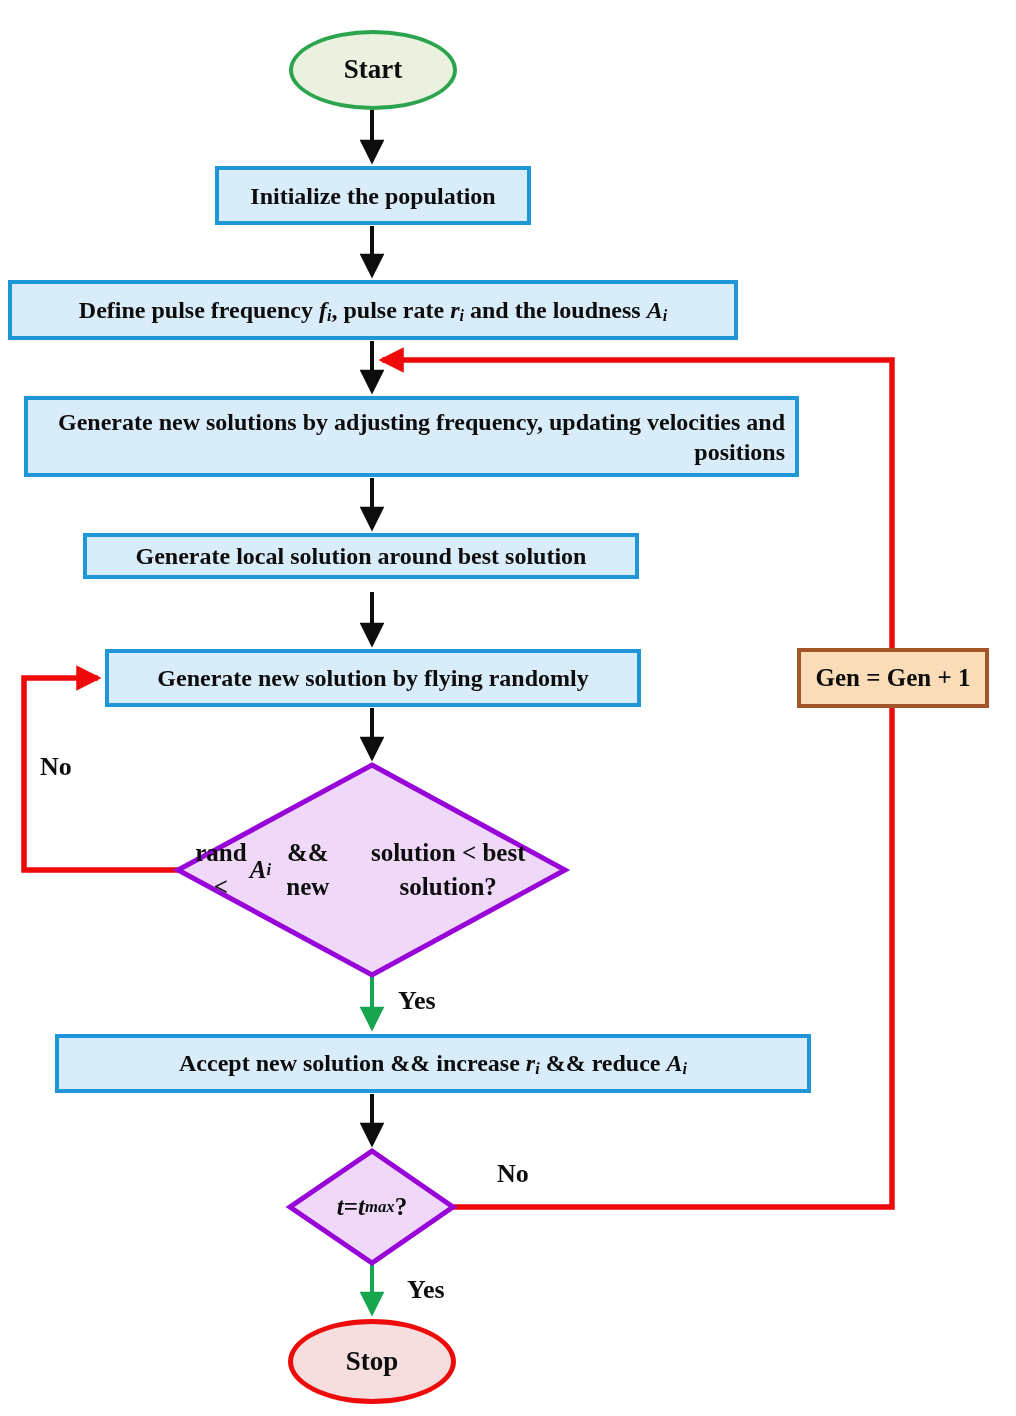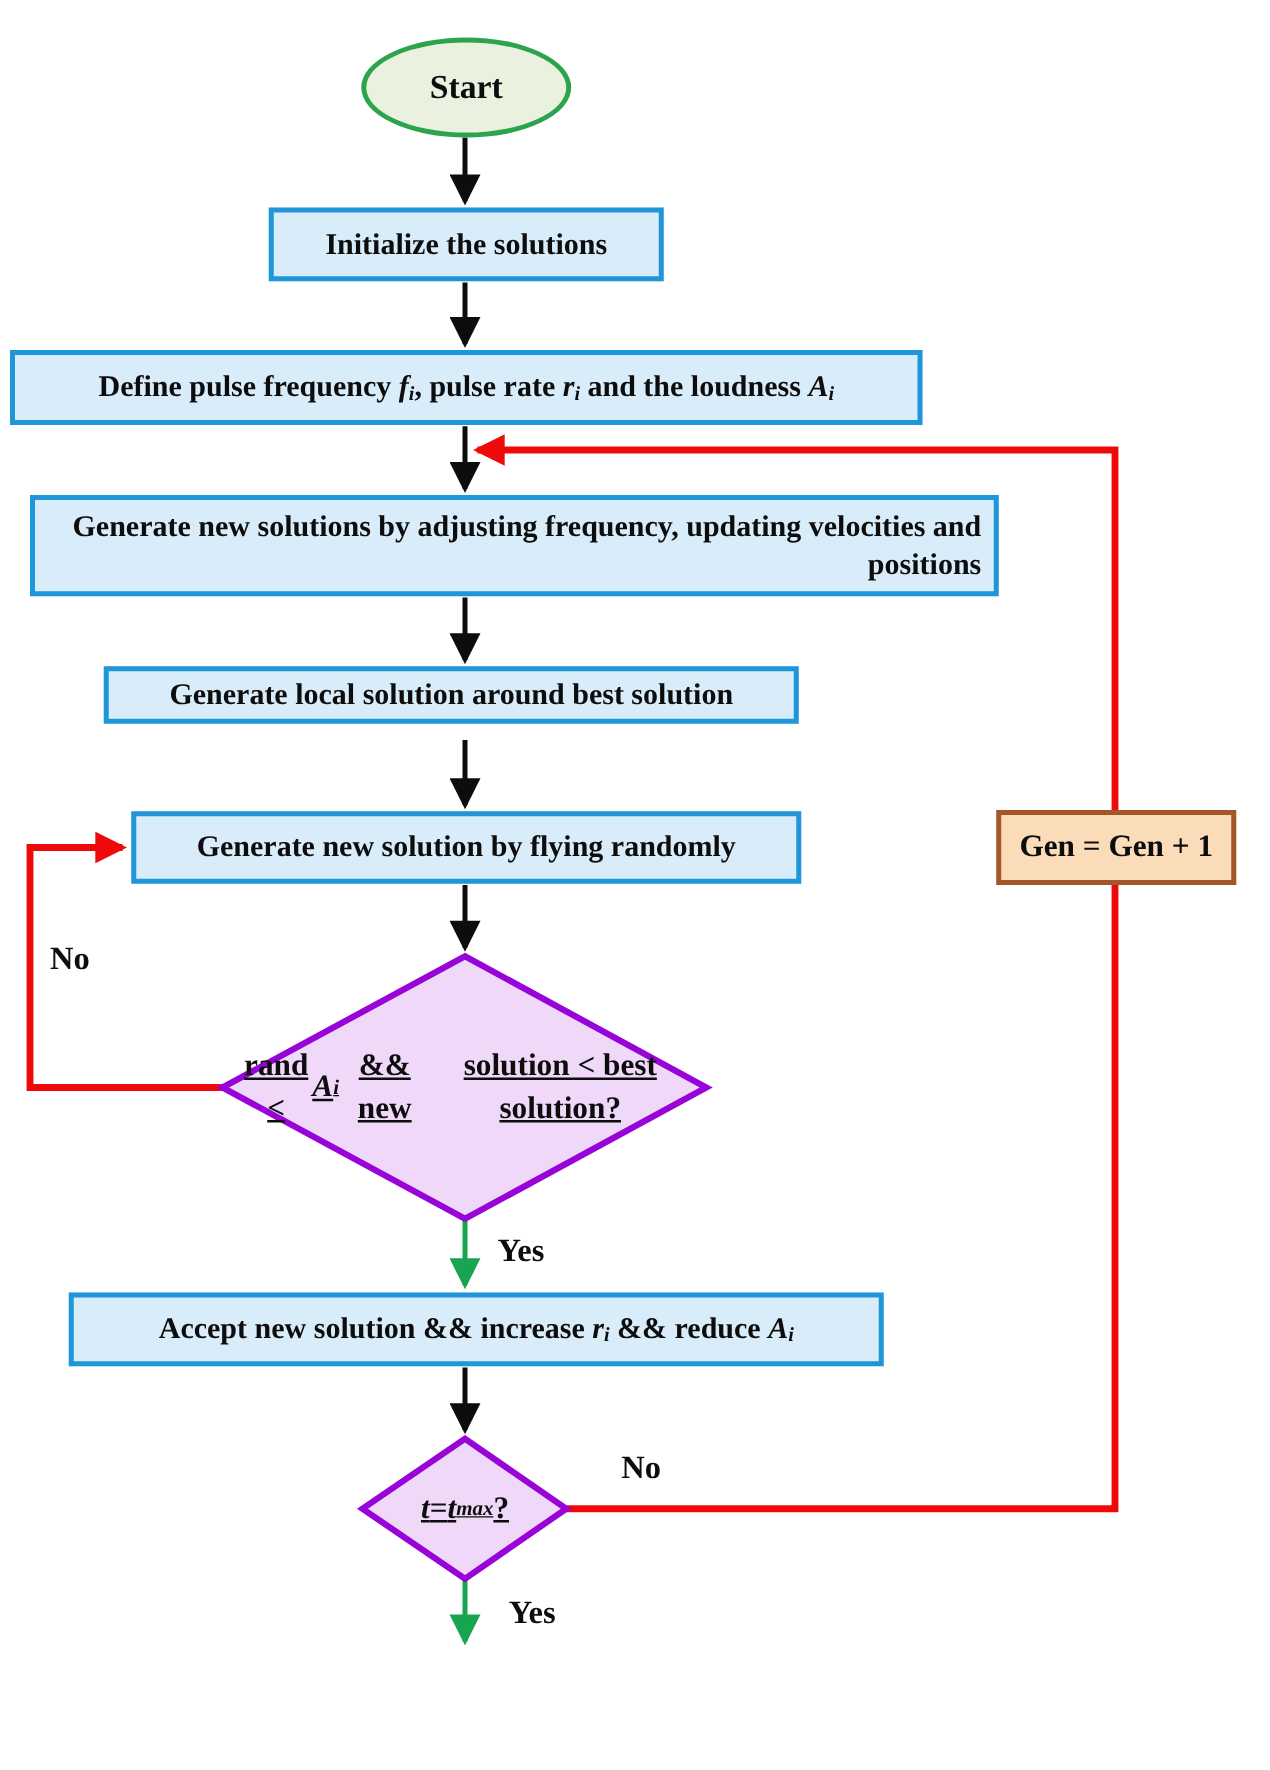--- a/index.html
+++ b/index.html
@@ -55,21 +55,20 @@
   .diamond-text {
     position: absolute;
     display: flex;
     align-items: center;
     justify-content: center;
     text-align: center;
     font-weight: bold;
     font-size: 25px;
     line-height: 1.35;
     z-index: 2;
-    text-decoration: underline;
   }
   .edge-label {
     position: absolute;
     font-weight: bold;
     font-size: 26px;
     z-index: 3;
   }
   .seg-n  { font-style: normal; }
   .seg-i  { font-style: italic; }
   .seg-isub { font-size: 67%; font-style: italic; vertical-align: -0.18em; }
@@ -108,21 +107,21 @@
 
     <polygon points="372,765 565,870 372,975 178,870" style="fill: var(--purple-fill); stroke: var(--purple-border)" stroke-width="5"></polygon>
     <polygon points="372,1151 453,1207 372,1263 290,1207" style="fill: var(--purple-fill); stroke: var(--purple-border)" stroke-width="5"></polygon>
   </svg>
 
   <div class="node terminator start" style="left:289px; top:30px; width:168px; height:80px;">
     <span>Start</span>
   </div>
 
   <div class="node process" style="left:215px; top:166px; width:316px; height:59px;">
-    <span>Initialize the solutions</span>
+    <span>Initialize the population</span>
   </div>
 
   <div class="node process" style="left:8px; top:280px; width:730px; height:60px;">
     <span><span class="seg-n">Define pulse frequency </span><span class="seg-i">f</span><span class="seg-isub">i</span><span class="seg-n">, pulse rate </span><span class="seg-i">r</span><span class="seg-isub">i</span><span class="seg-n"> and the loudness </span><span class="seg-i">A</span><span class="seg-isub">i</span></span>
   </div>
 
   <div class="node process" style="left:24px; top:396px; width:775px; height:81px;">
     <span>Generate new solutions by adjusting frequency, updating velocities and positions</span>
   </div>
 
@@ -136,35 +135,38 @@
 
   <div class="diamond-text" style="left:192px; top:800px; width:360px; height:140px;">
       <span class="seg-n">rand &lt; </span>
       <span class="seg-i">A</span>
       <span class="seg-isub">i</span>
       <span class="seg-n"> &amp;&amp; new</span>
       <br>
       <span class="seg-n">solution &lt; best solution?</span>
     </div>
 
-  <div class="node process" style="left:55px; top:1034px; width:652px; height:59px;">
+  <div class="node process" style="left:55px; top:1034px; width:756px; height:59px;">
     <span><span class="seg-n">Accept new solution &amp;&amp; increase </span><span class="seg-i">r</span><span class="seg-isub">i</span><span class="seg-n"> &amp;&amp; reduce </span><span class="seg-i">A</span><span class="seg-isub">i</span></span>
   </div>
 
   <div class="diamond-text" style="left:295px; top:1182px; width:154px; height:50px;">
       <span class="seg-i">t</span>
       <span class="seg-n"> = </span>
       <span class="seg-i">t</span>
       <span class="seg-isub">max</span>
       <span class="seg-n">?</span>
     </div>
 
   <div class="node counter" style="left:797px; top:648px; width:192px; height:60px;">
     <span>Gen = Gen + 1</span>
   </div>
 
+  <div class="node terminator stop" style="left:288px; top:1319px; width:168px; height:85px;">
+    <span>Stop</span>
+  </div>
 
   <div class="edge-label" style="left:40px; top:752px;">No</div>
   <div class="edge-label" style="left:398px; top:986px;">Yes</div>
   <div class="edge-label" style="left:497px; top:1159px;">No</div>
   <div class="edge-label" style="left:407px; top:1275px;">Yes</div>
 
 </div>
 
 </body></html>

